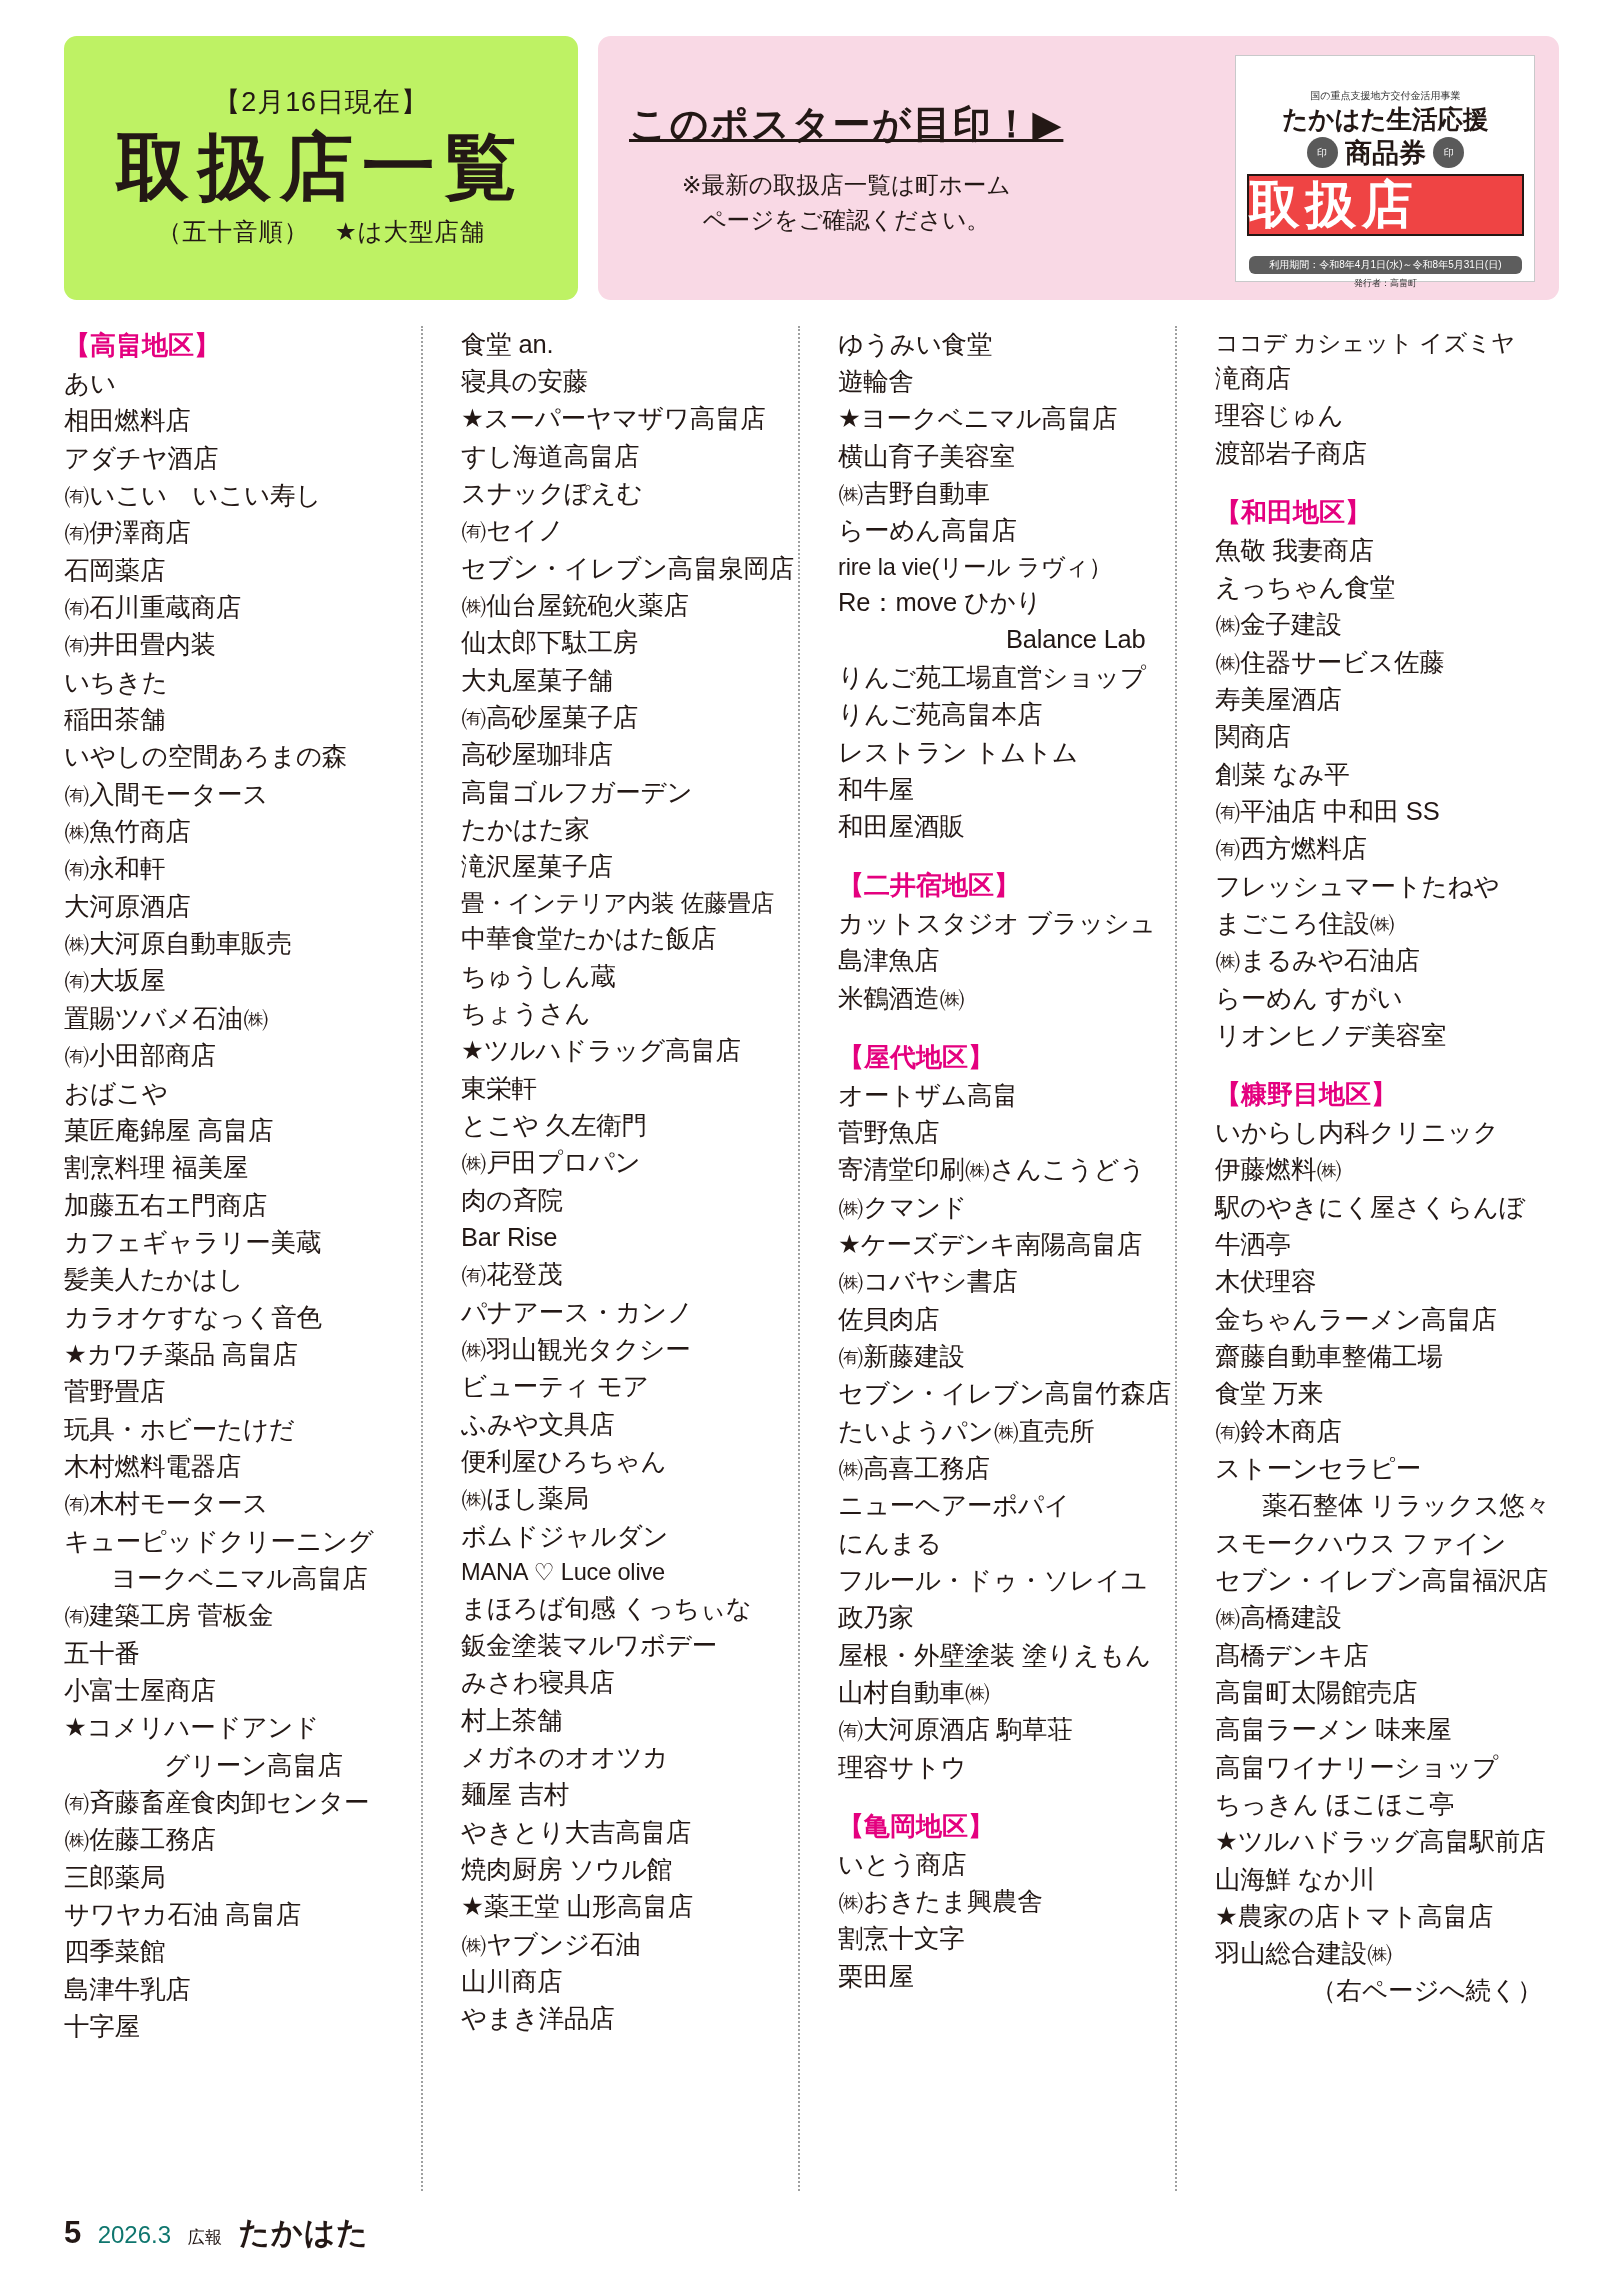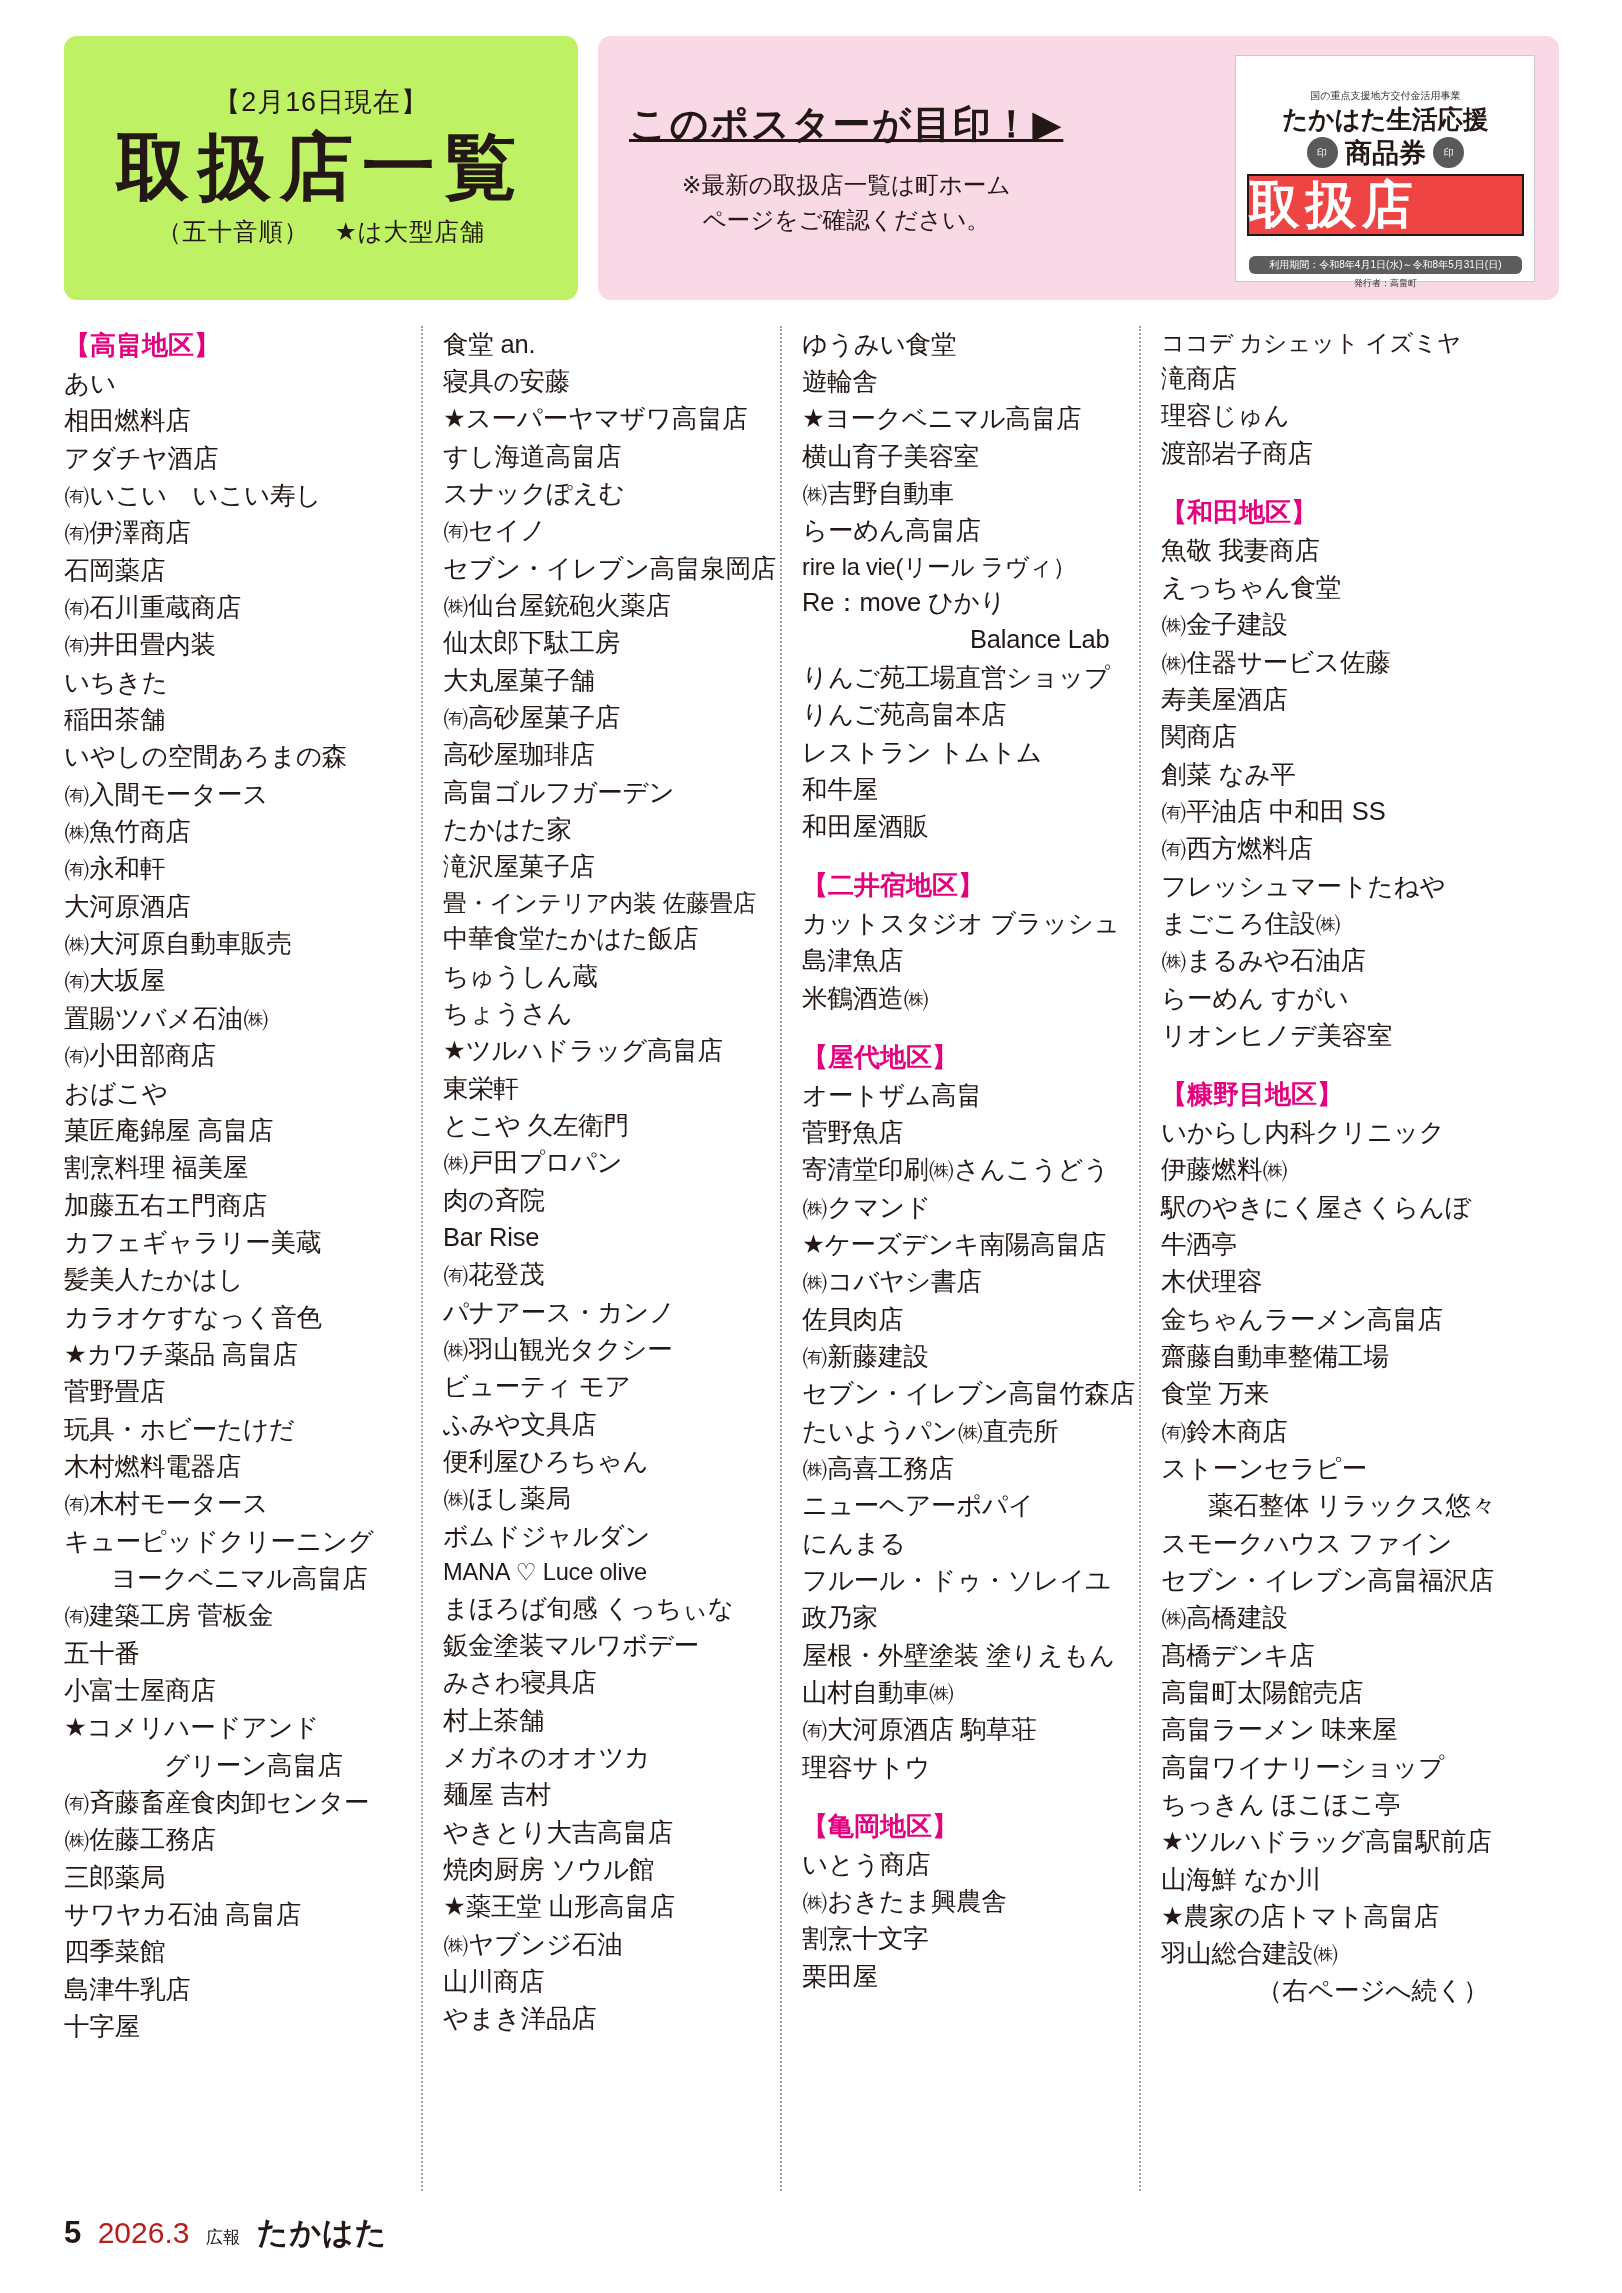--- a/index.html
+++ b/index.html
@@ -171,20 +171,21 @@
     color: #333;
     margin-top: 2.7px;
   }
 
   
   .columns {
     display: flex;
     padding: 25.5px 64px 0 64px;
     box-sizing: border-box;
     height: 1891px;
+    justify-content: space-between;
   }
   .col {
     width: 359px;
     box-sizing: border-box;
     padding-right: 12.7px;
     border-right: 2.7px dotted #9fa0a0;
     position: relative;
   }
   .col + .col {
     padding-left: 20px;
@@ -240,22 +241,22 @@
     display: flex;
     align-items: baseline;
     gap: 16.4px;
   }
   .pg-num {
     font-size: 31px;
     font-weight: bold;
     color: #231815;
   }
   .pg-date {
-    font-size: 30px;
-    color: #b91c1c;
+    font-size: 24px;
+    color: #0f766e;
   }
   .pg-kouhou {
     font-size: 17.3px;
     color: #231815;
   }
   .pg-name {
     font-size: 31px;
     font-weight: bold;
     color: #231815;
     letter-spacing: 0.9px;

